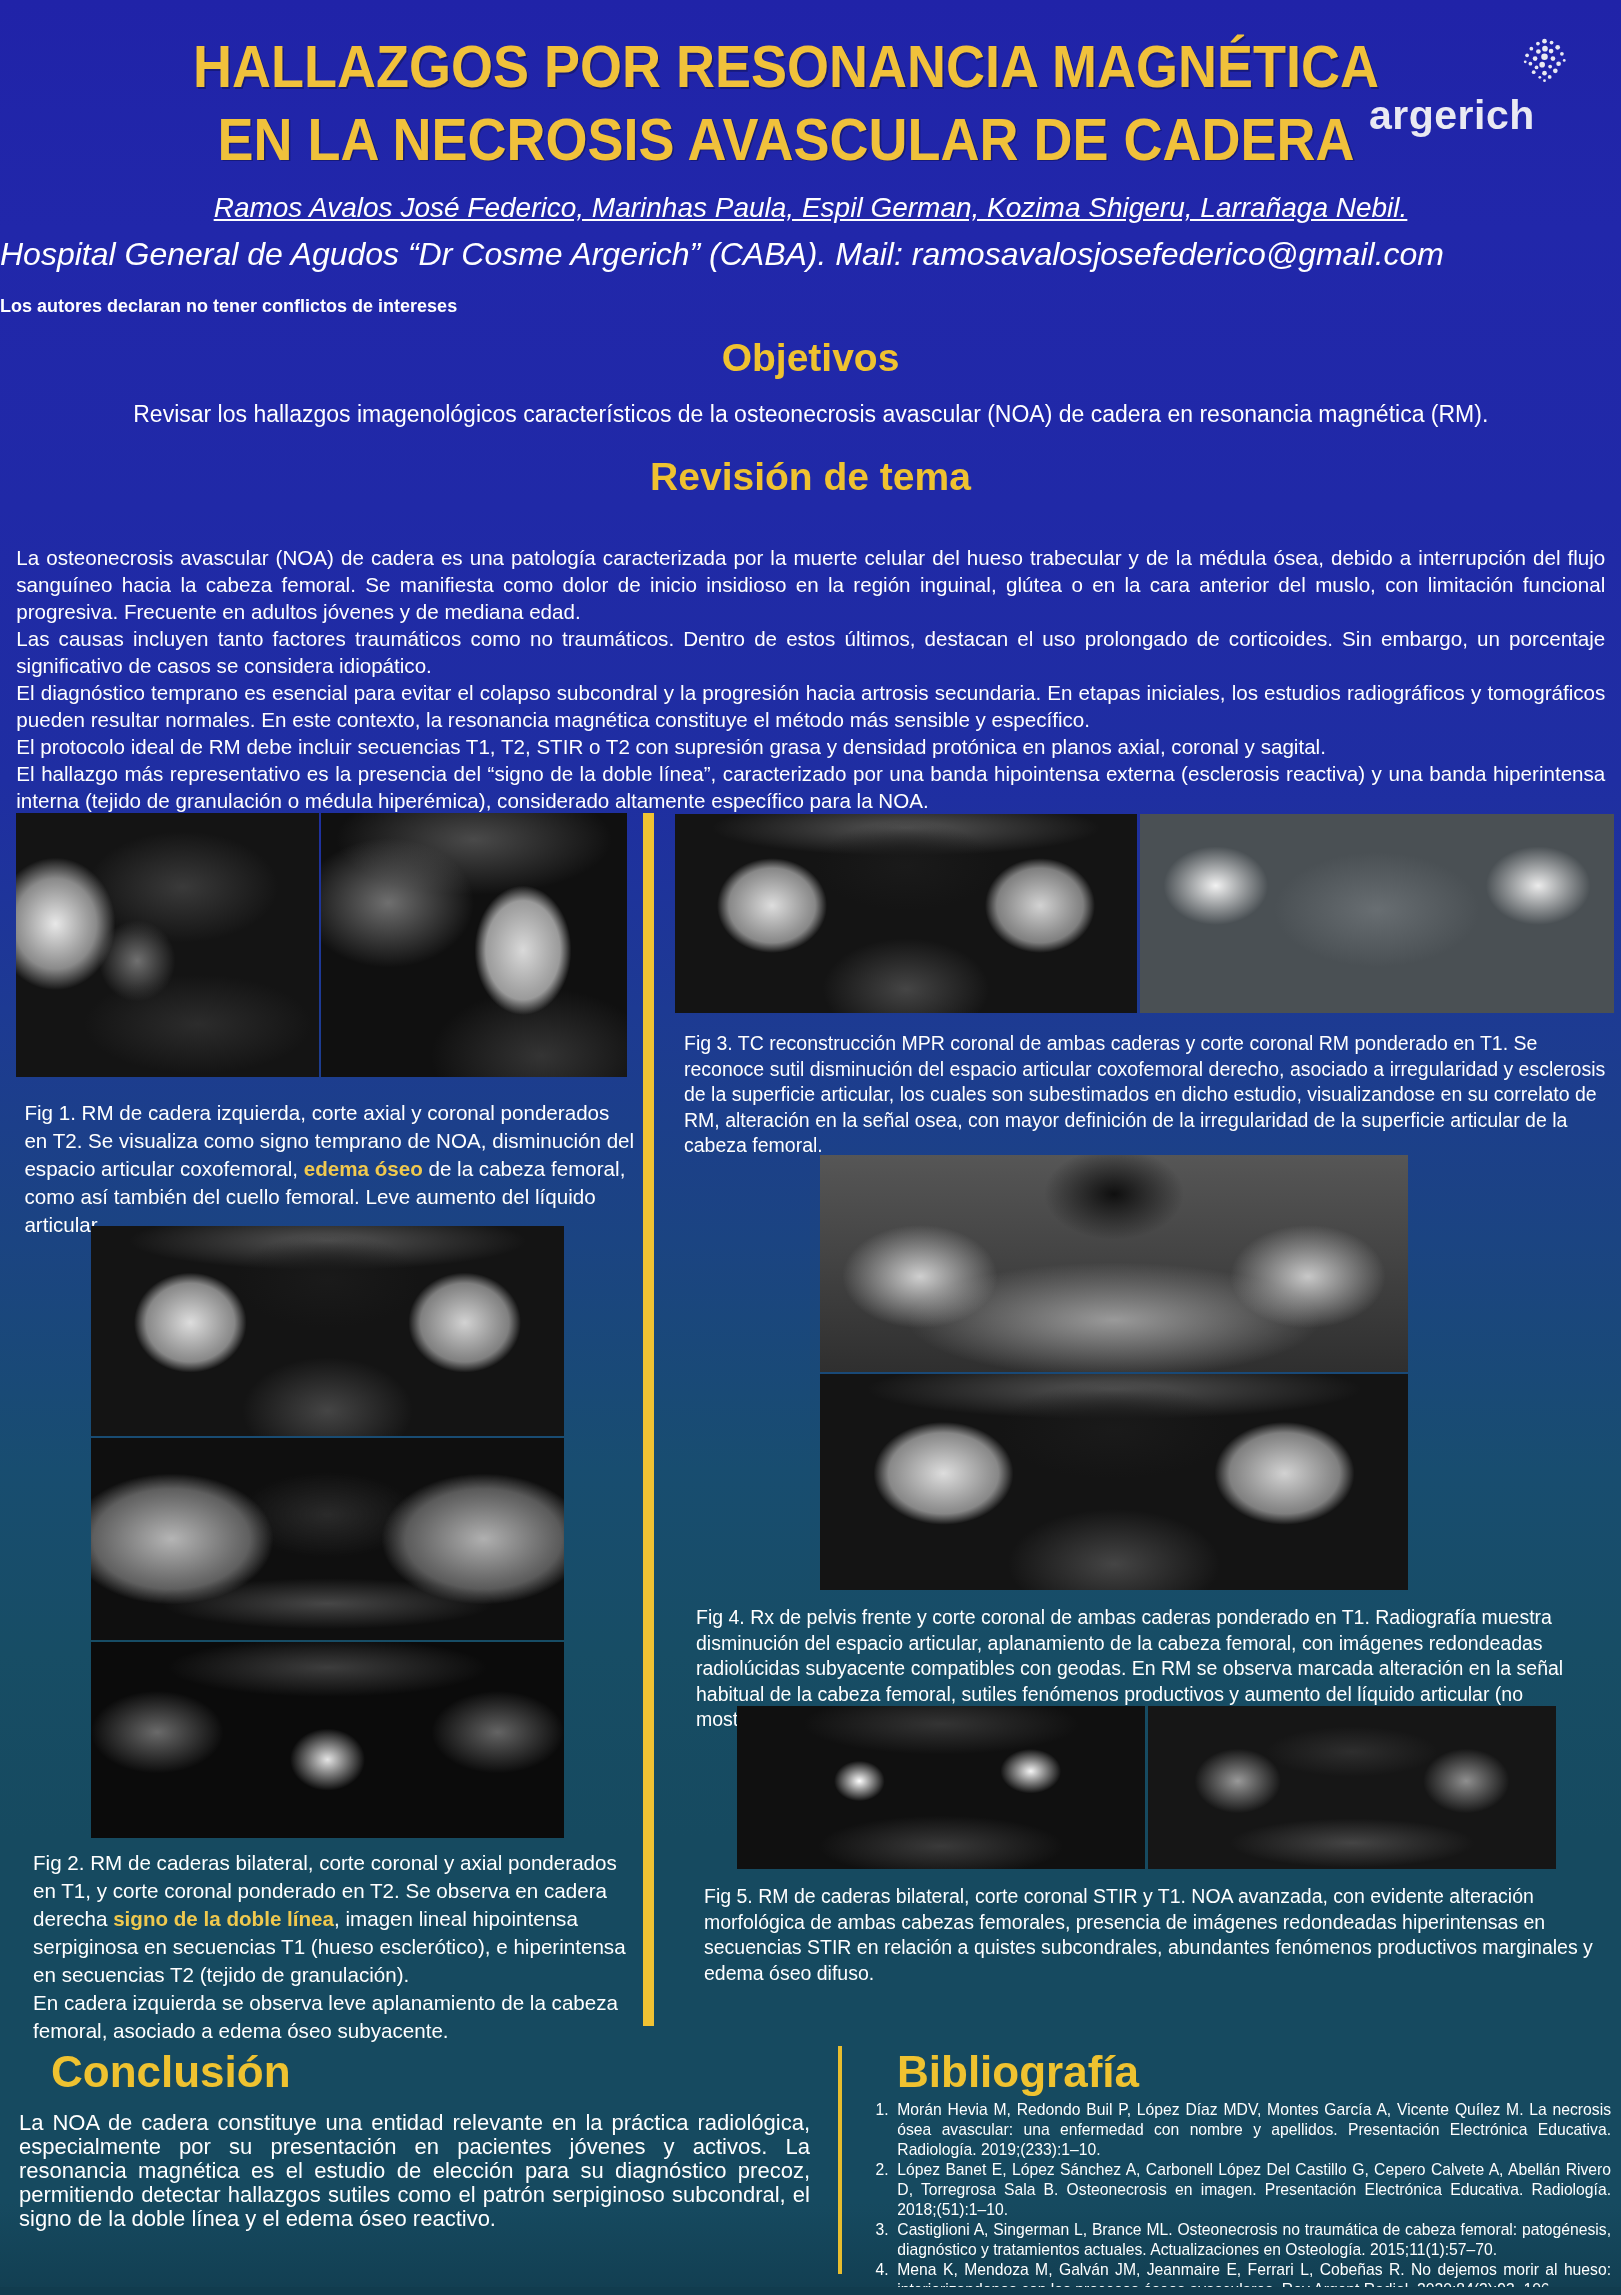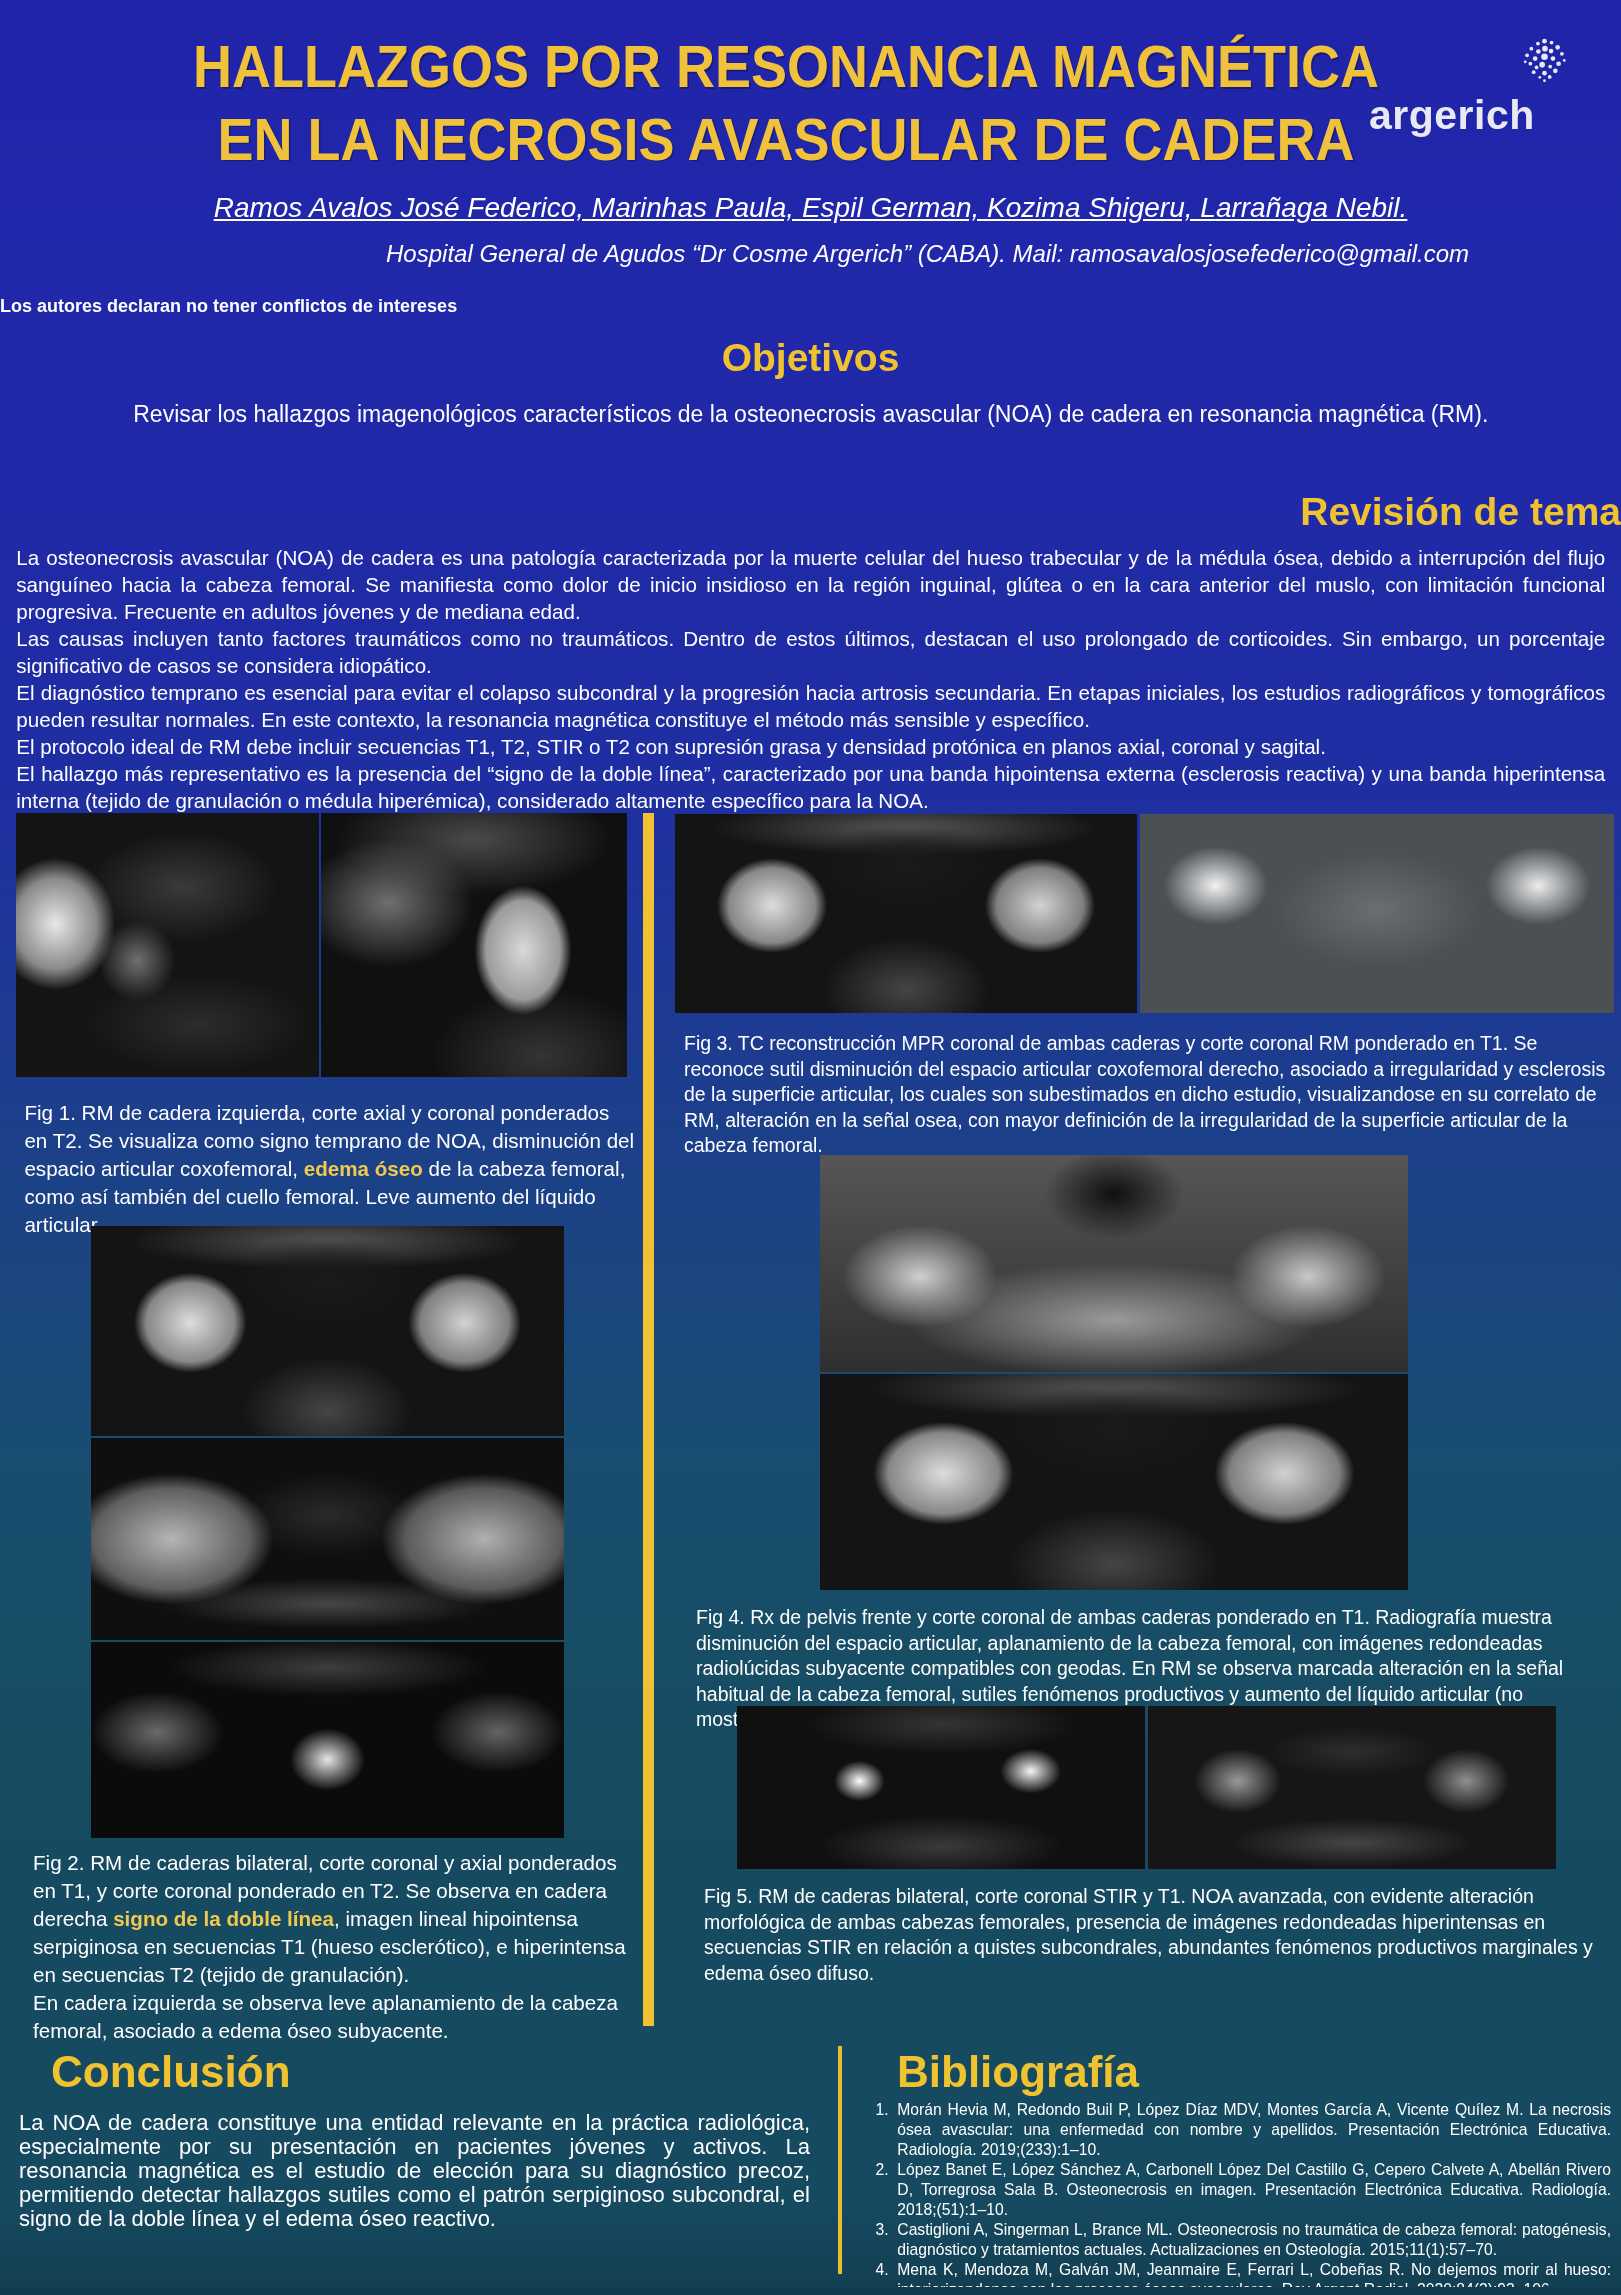--- a/index.html
+++ b/index.html
@@ -17,35 +17,35 @@
     left:0;top:31px;width:1572px;text-align:center;
     font-weight:700;font-size:54px;line-height:67px;color:#F0C13B;
     letter-spacing:0px;transform:scaleY(1.08);transform-origin:top center;
     text-shadow:1.6px 1.6px 0 rgba(0,0,0,0.28);
   }
   .authors{
     left:0;top:191px;width:1621px;text-align:center;
     font-style:italic;font-size:28px;line-height:34px;color:#ffffff;text-decoration:underline;
   }
   .affiliation{
-    left:0;top:237px;width:1469px;text-align:right;
-    font-style:italic;font-size:24px;line-height:34px;color:#ffffff;
+    left:0;top:237px;width:1469px;text-align:left;
+    font-style:italic;font-size:32px;line-height:34px;color:#ffffff;
   }
   .disclosure{
     left:0;top:296px;width:1621px;text-align:left;
     font-weight:700;font-size:18px;color:#ffffff;
   }
   .logo{right:30px;top:36px;width:222px;height:103px;}
   .logo-text{position:absolute;left:0;bottom:0;font-weight:700;font-size:41px;color:#E9E9F2;letter-spacing:0.5px;}
   .logo-icon{position:absolute;right:23px;top:0;width:47px;height:47px;}
   
   .h-yellow{color:#EFC230;font-weight:700;}
   .obj-head{left:0;top:336px;width:1621px;text-align:center;font-size:39px;}
   .obj-body{left:16.3px;top:400px;width:1589px;text-align:center;font-size:23px;line-height:29px;}
-  .rev-head{left:0;top:455px;width:1621px;text-align:right;font-size:39px;margin-top:35px;}
+  .rev-head{left:0;top:455px;width:1621px;text-align:center;font-size:39px;}
   .rev-body{left:16.3px;top:515px;width:1589px;font-size:20.6px;line-height:27px;text-align:justify;margin-top:29px;}
   .rev-body p{margin:0;}
   
   .figimg{display:flex;}
   .figimg > div{flex:none;}
   .caption{font-size:20.6px;line-height:28px;color:#ffffff;text-align:left;}
   .caption-sm{font-size:19.5px;line-height:25.5px;color:#ffffff;text-align:left;}
   .hl{color:#F0C94E;font-weight:700;}
   .divider-v{background:#F0C233;}
   

